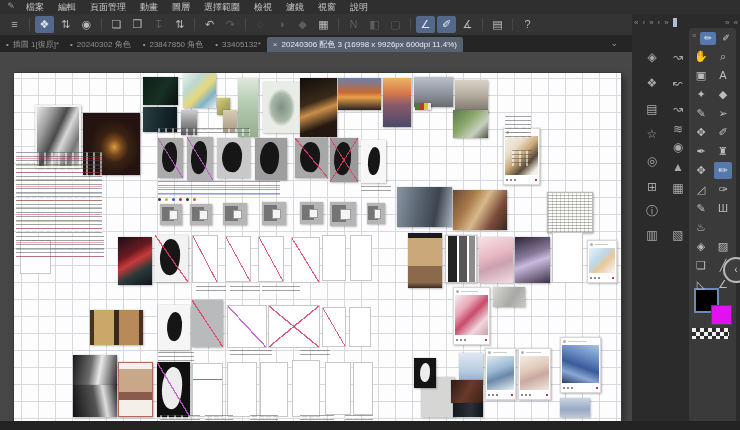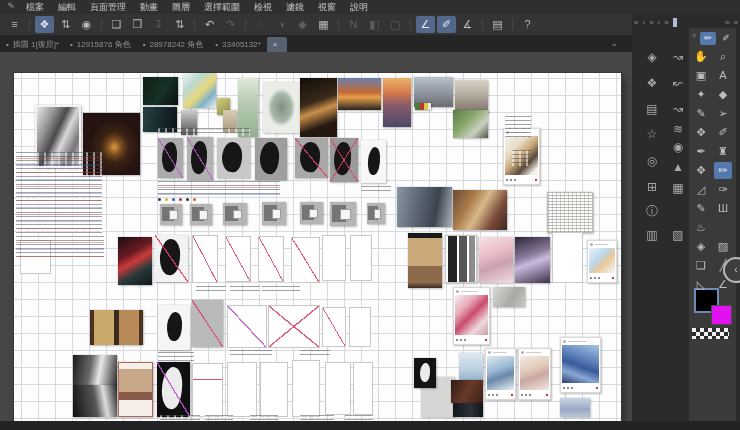--- a/index.html
+++ b/index.html
@@ -170,32 +170,33 @@
     </div>
 
   <div id="tabbar">
     <span class="tab-ovf">⌄</span>
   <span class="tab" style="max-width: 64px;">
         <span class="mk">•</span>
         <span class="lb">插圖 1[復原]*</span>
       </span>
       <span class="tab" style="max-width: 76px;">
         <span class="mk">•</span>
-        <span class="lb">12915876 角色</span>
+        <span class="lb">20240302 角色</span>
       </span>
       <span class="tab" style="max-width: 76px;">
         <span class="mk">•</span>
-        <span class="lb">28978242 角色</span>
+        <span class="lb">23847850 角色</span>
       </span>
       <span class="tab" style="max-width: 60px;">
         <span class="mk">•</span>
         <span class="lb">33405132*</span>
       </span>
       <span class="tab on" style="max-width: 210px;">
         <span class="mk">×</span>
+        <span class="lb">20240306 配色 3 (16998 x 9926px 600dpi 11.4%)</span>
       </span>
     </div>
 
   <div id="doc">
     <div id="cv">
         <div class="cv-item b-white" style="left: 21px; top: 32px; width: 46px; height: 63px; background: linear-gradient(115deg, rgb(232, 232, 232) 0%, rgb(154, 154, 154) 25%, rgb(74, 74, 74) 45%, rgb(216, 216, 216) 60%, rgb(119, 119, 119) 80%, rgb(204, 204, 204) 100%);"></div>
         <div class="cv-item" style="left: 69px; top: 40px; width: 57px; height: 62px; background: radial-gradient(closest-side at 55% 55%, rgb(215, 155, 63) 0%, rgb(122, 74, 30) 28%, rgb(58, 35, 19) 55%, rgb(36, 19, 16) 100%);"></div>
         <div class="cv-item" style="left: 129px; top: 4px; width: 35px; height: 28px; background: linear-gradient(120deg, rgb(13, 31, 20), rgb(23, 49, 38) 55%, rgb(10, 15, 12));"></div>
         <div class="cv-item" style="left: 129px; top: 34px; width: 34px; height: 25px; background: linear-gradient(100deg, rgb(39, 65, 62), rgb(21, 38, 43) 60%, rgb(13, 20, 24));"></div>
         <div class="cv-item" style="left: 167px; top: 37px; width: 16px; height: 25px; background: linear-gradient(rgb(207, 207, 207), rgb(143, 143, 143) 50%, rgb(90, 90, 90));"></div>

